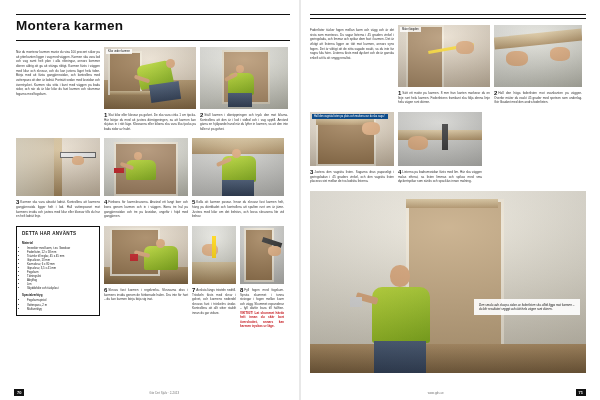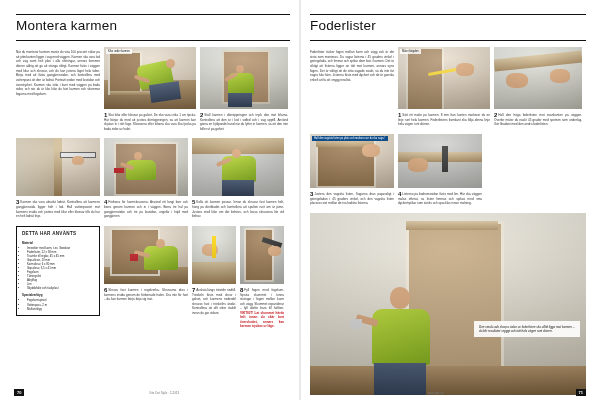--- a/index.html
+++ b/index.html
@@ -11,21 +11,21 @@
   }
   .spread{position:relative;width:600px;height:400px;display:flex;}
   .page{position:relative;width:300px;height:400px;box-sizing:border-box;}
   .page.left{padding:14px 10px 16px 16px;}
   .page.right{padding:14px 14px 16px 10px;}
   .gutter{position:absolute;left:299px;top:0;width:2px;height:400px;background:#e8e8e8;}
 
   h1{
     margin:0 0 4px 0;
     font-size:13.5px;
-    font-weight:normal;
+    font-weight:bold;
     letter-spacing:.2px;
     color:#111;
     padding-bottom:3px;
   }
   .rule-top{border-top:1.4px solid #111;margin-bottom:3px;}
   .rule-under{border-bottom:1.2px solid #111;margin-bottom:6px;}
 
   .intro{
     font-size:3.1px;line-height:1.5;color:#333;
     text-align:justify;
@@ -268,21 +268,20 @@
       <span class="pn">70</span>
       <span class="mid">Gör Det Själv · 2-2013</span>
     </div>
   </div>
 
   <div class="gutter"></div>
 
   <div class="page right">
 
     <div class="rule-top"></div>
-    <h1>Foderlister</h1>
     <div class="rule-under"></div>
 
     <div class="row" style="align-items:flex-start;">
       <div class="col" style="width:84px;">
         <p class="intro">Foderlister täcker fogen mellan karm och vägg och är det sista som monteras. Du sågar listerna i 45 graders vinkel i geringslåda, och limmar och spikar dem fast i karmen. Det är viktigt att listerna ligger an tätt mot karmen, annars syns fogen. Det är viktigt att de sitta sågade exakt, så du inte får några fula hörn. Listerna fästs med dyckert och de är ganska enkelt att få att snygg resultat.</p>
       </div>
       <div class="col" style="width:92px;">
         <div class="photo" style="height:62px;">
           <div class="wall"></div>
           <div class="doorframe" style="left:8px;top:0;width:34px;height:62px;background:#b0916c;"></div>

